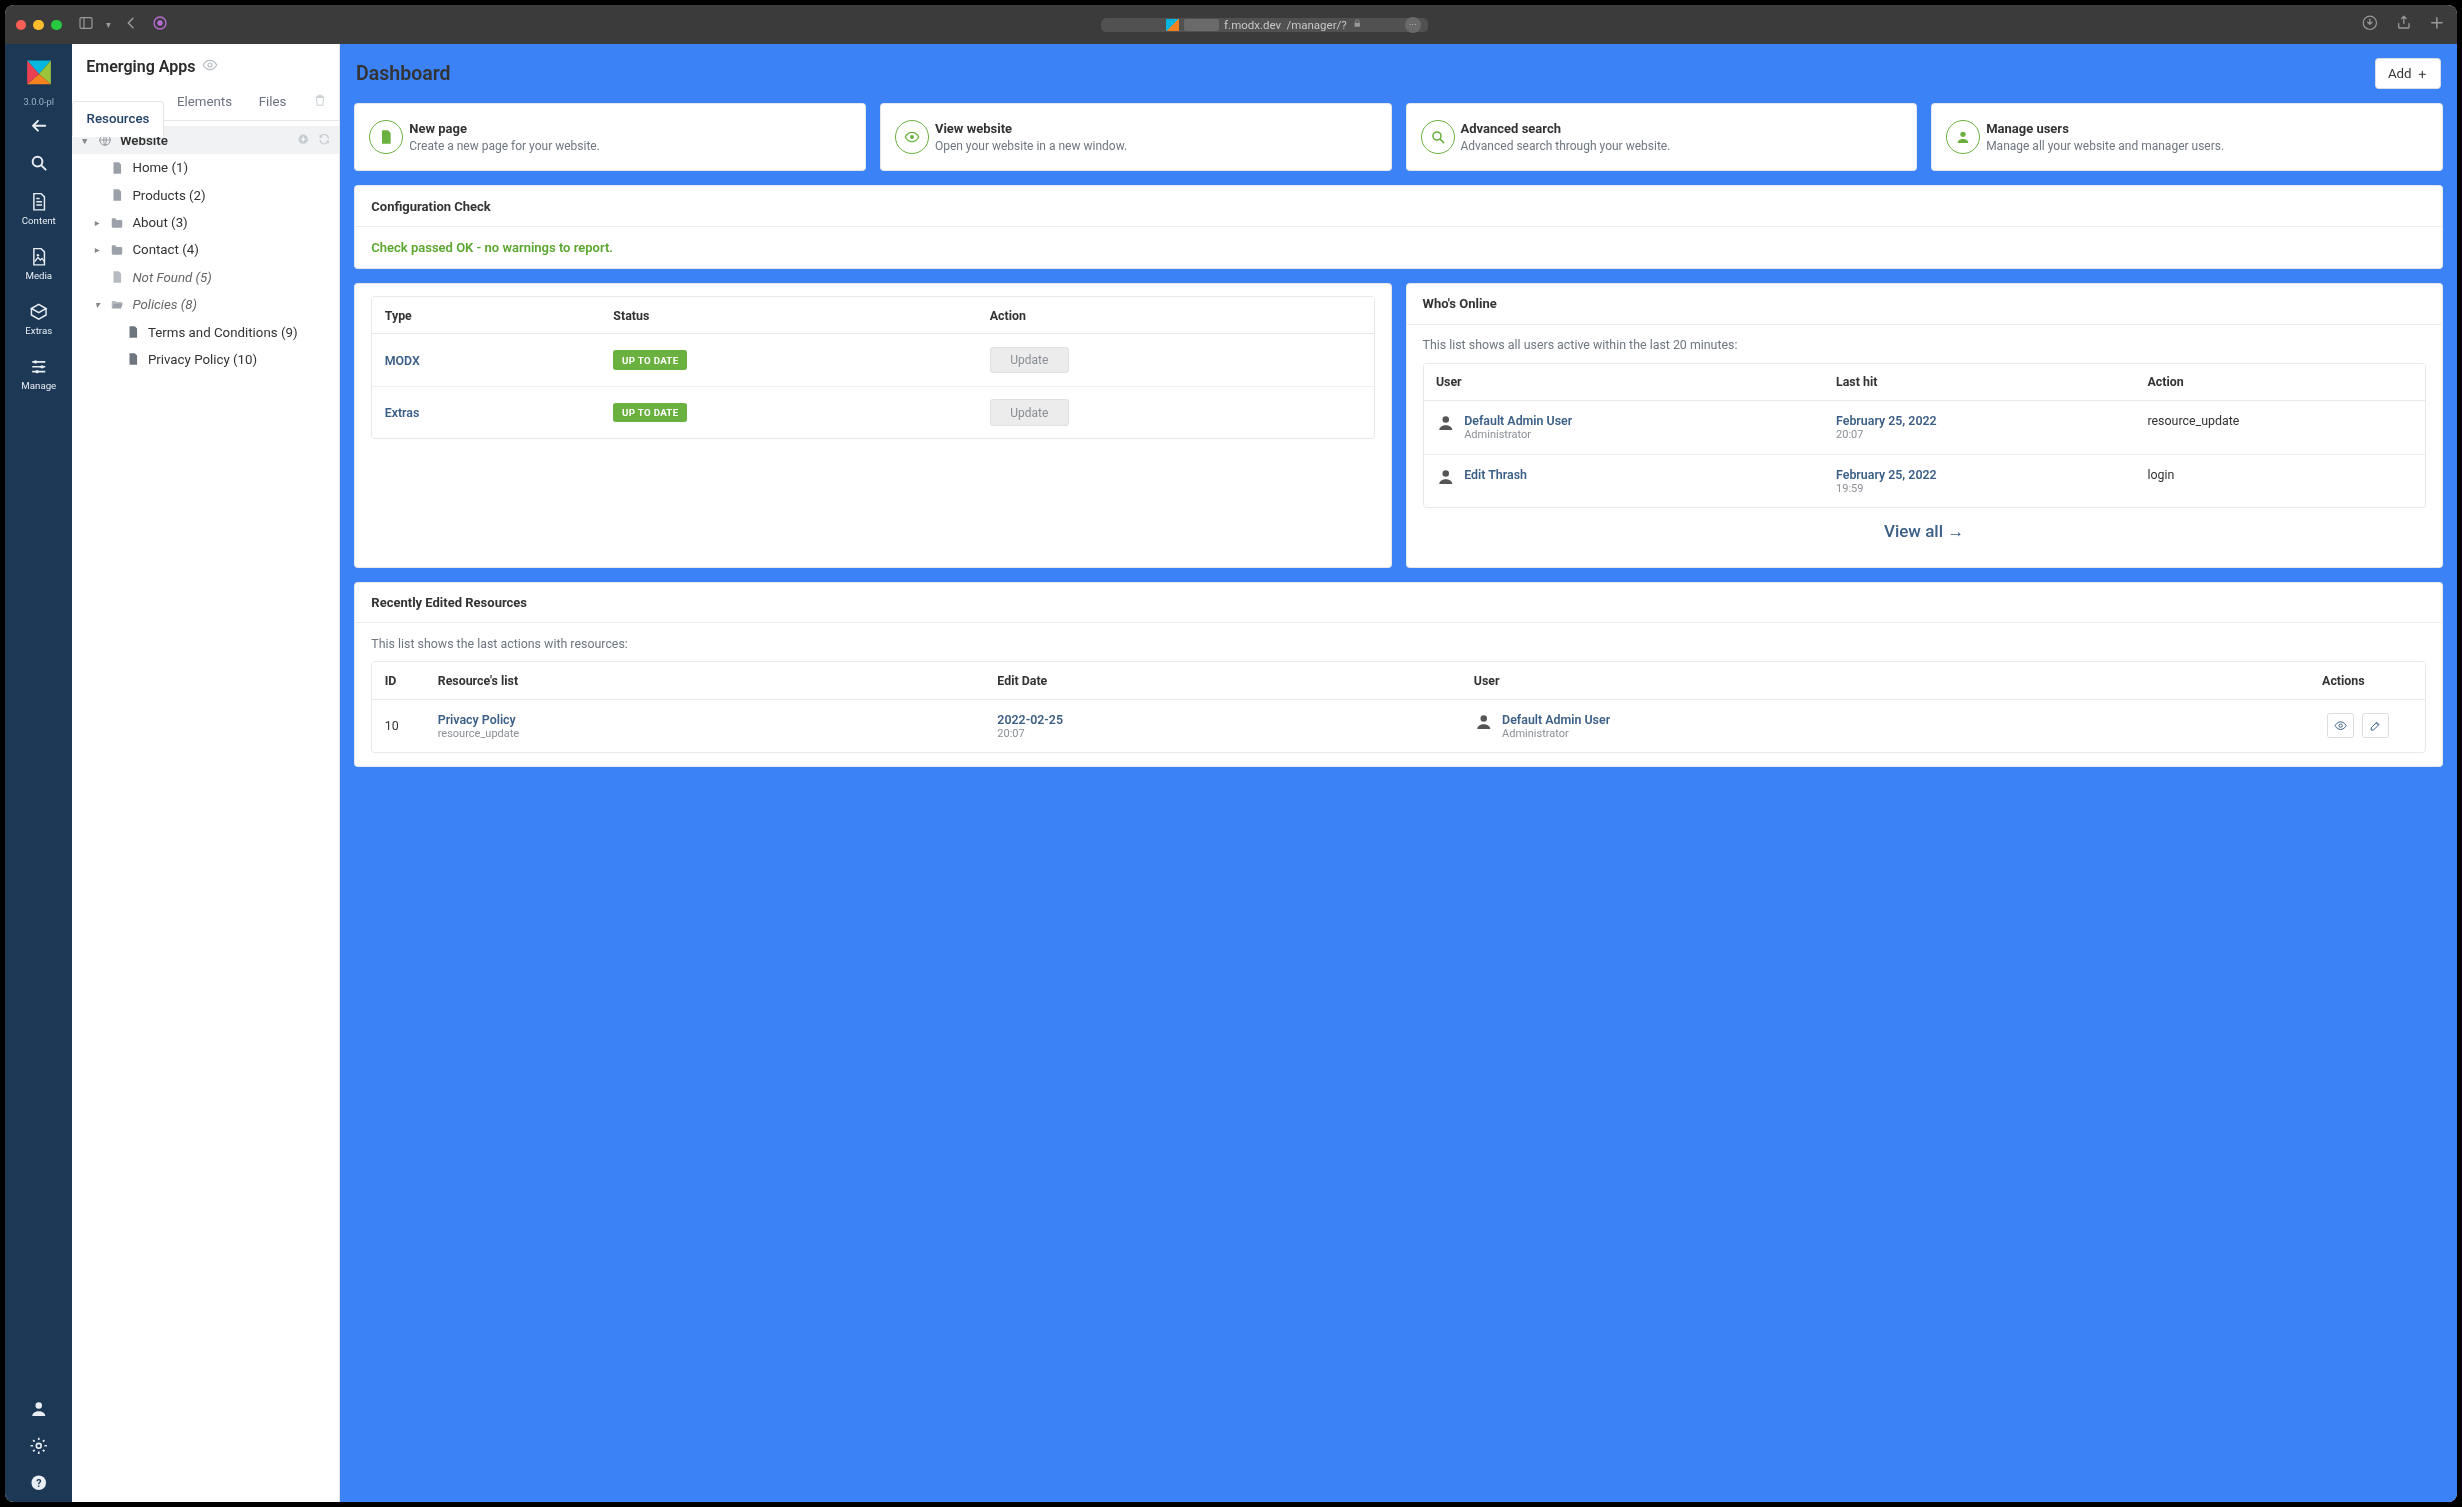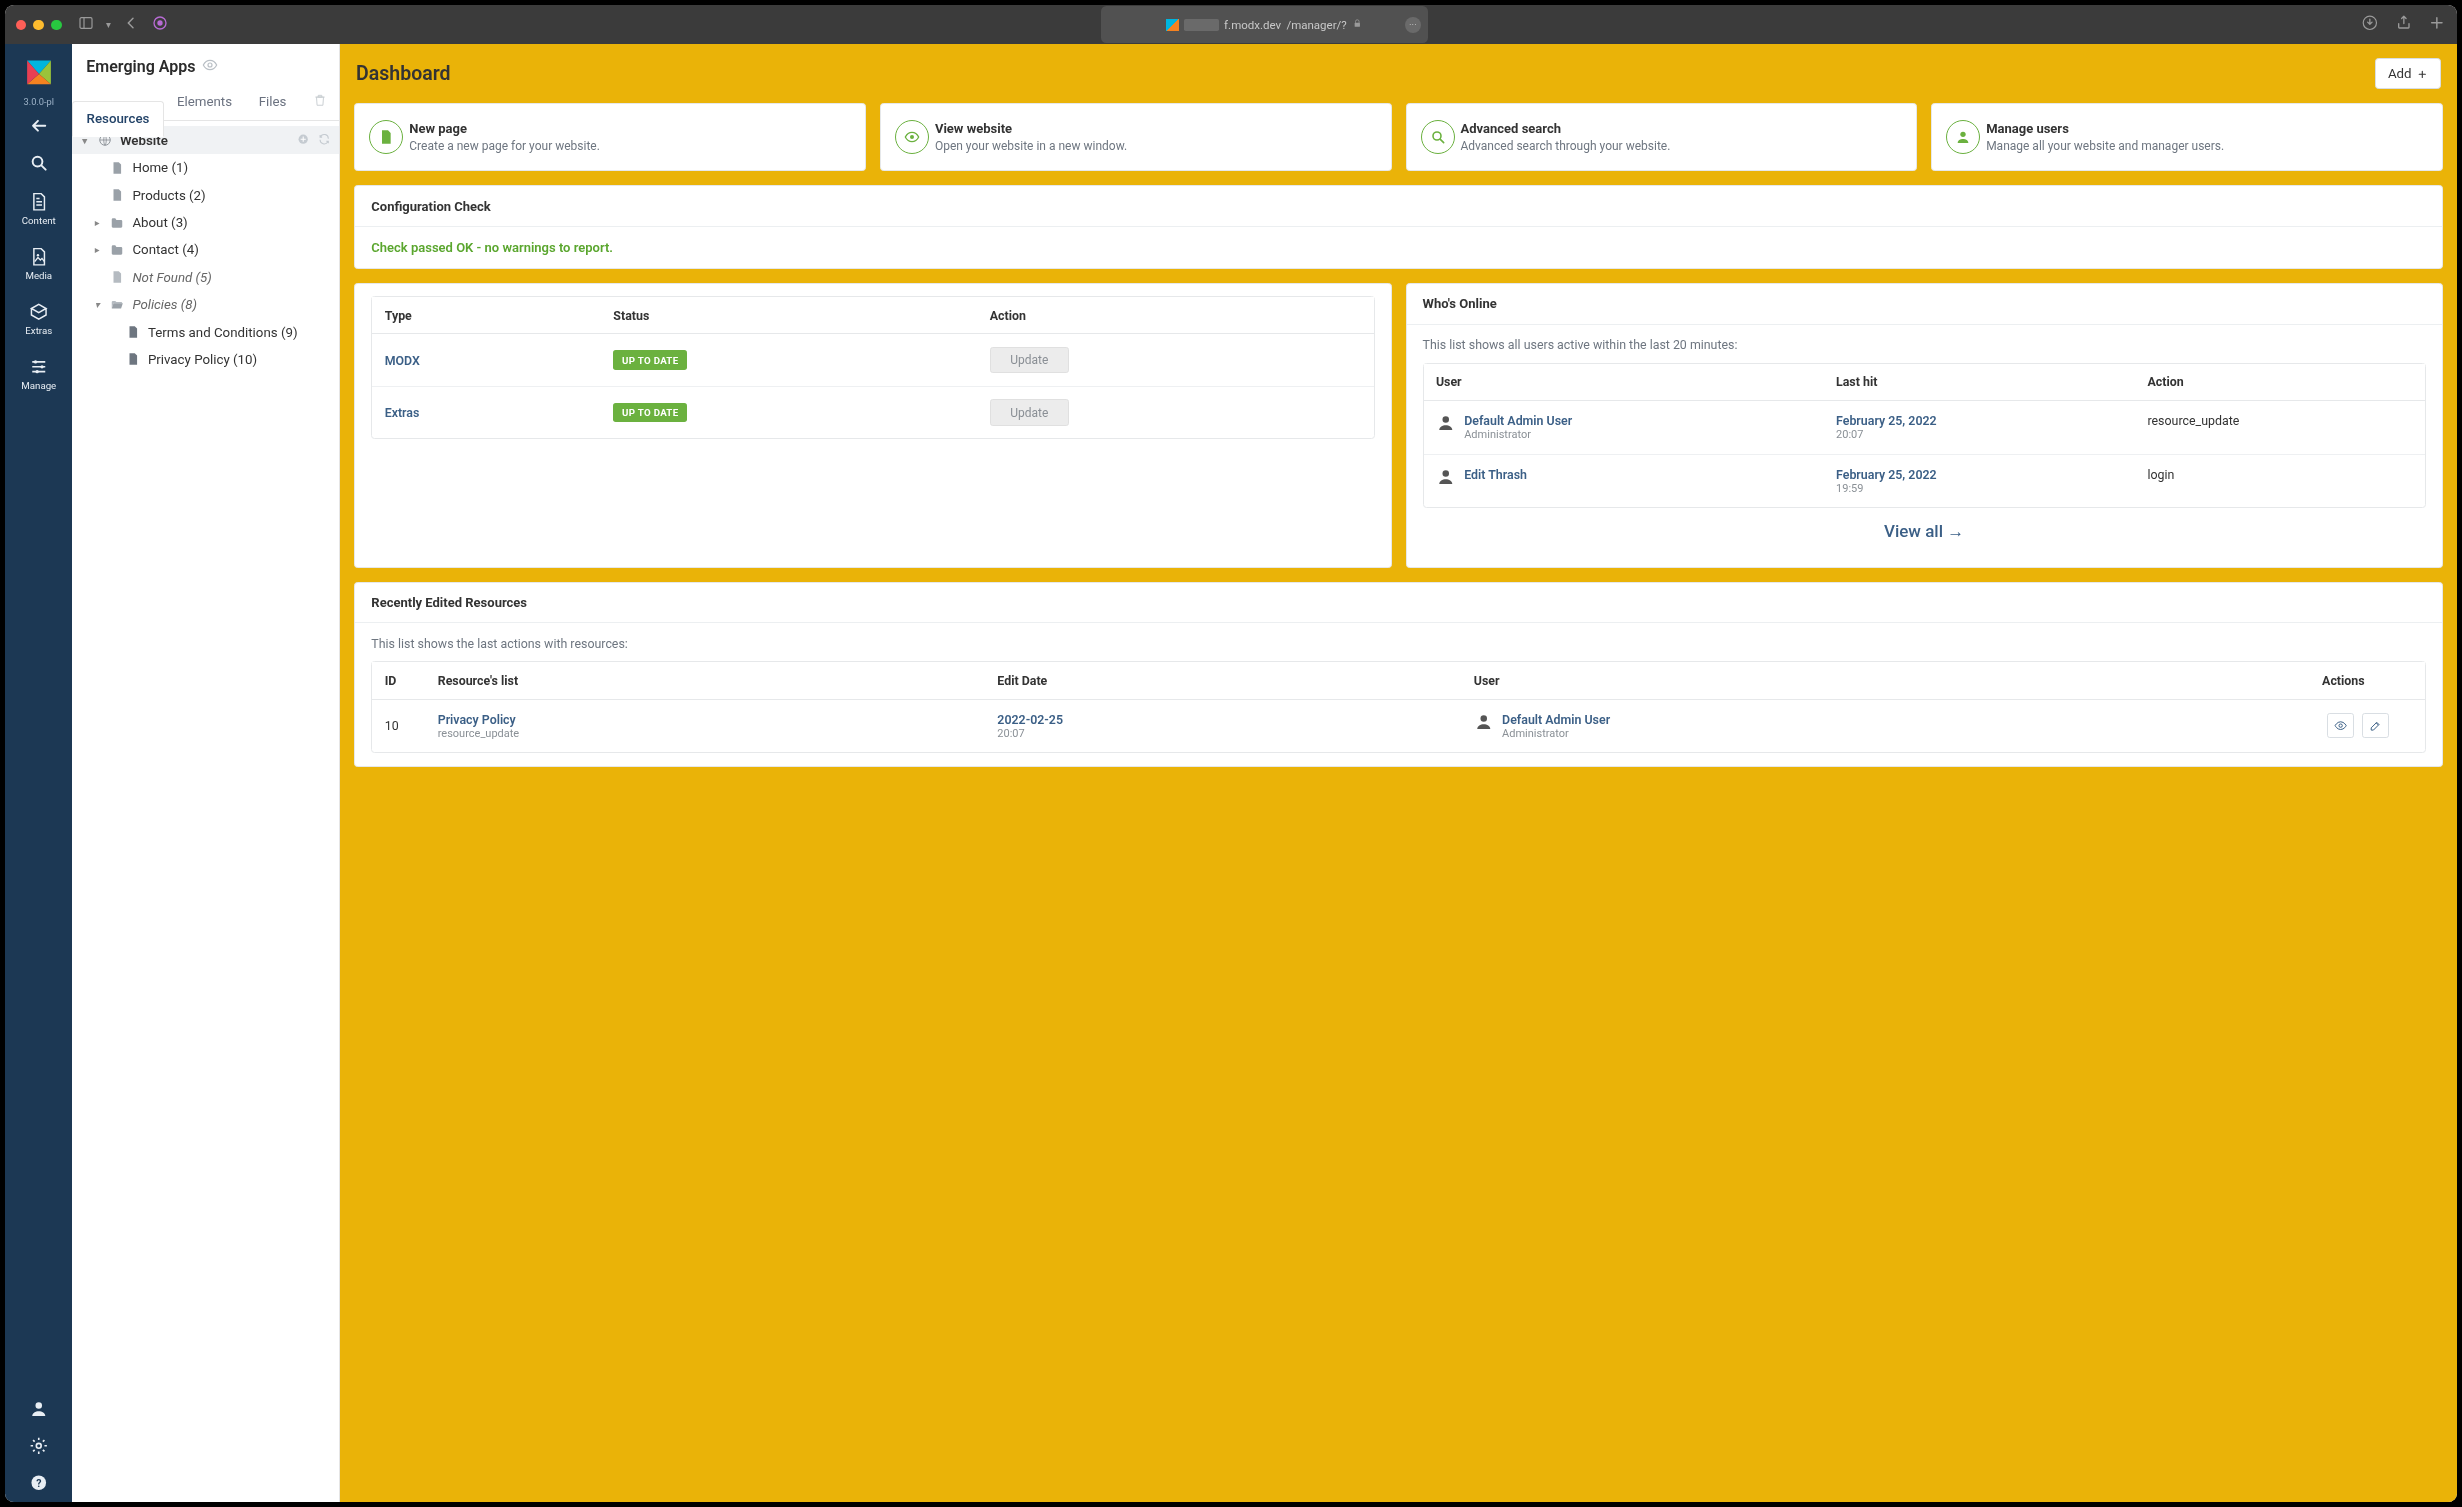--- a/index.html
+++ b/index.html
@@ -10,21 +10,21 @@
 
 .chrome { height: 39px; background: #3b3b3b; display: flex; align-items: center; padding: 0 10.6px; flex-shrink: 0; }
 .traffic { display: flex; gap: 7px; }
 .traffic span { width: 10.6px; height: 10.6px; border-radius: 50%; display: block; }
 .tl-red { background: #ff5f57; }
 .tl-yel { background: #febc2e; }
 .tl-grn { background: #28c840; }
 .chrome-icons { display: flex; align-items: center; gap: 12.4px; margin-left: 16px; color: #b0b0b0; }
 .chrome-icons svg { width: 16px; height: 16px; fill: #9a9a9a; }
 .addr { flex: 1; display: flex; justify-content: center; }
-.addr-inner { background: #515151; color: #c8c8c8; border-radius: 5.3px; height: 37px; min-width: 327px; display: flex; align-items: center; justify-content: center; font-size: 11.5px; gap: 5.3px; position: relative; padding: 0 8.8px;}
+.addr-inner { background: #515151; color: #c8c8c8; border-radius: 5.3px; height: 14px; min-width: 327px; display: flex; align-items: center; justify-content: center; font-size: 11.5px; gap: 5.3px; position: relative; padding: 0 8.8px;}
 .addr-inner .logo-sq { width:12.4px; height:12.4px; background: linear-gradient(135deg,#00b5de 50%, #f58220 50%); }
 .addr-inner .smudge { width:35px; height:12.4px; background:#6a6a6a; border-radius:1.8px;}
 .addr-inner .lock svg { width:10.6px; height:10.6px; fill:#9a9a9a;}
 .addr-inner .dots { position:absolute; right:7px; width:16px; height:16px; border-radius:50%; background:#6a6a6a; display:flex; align-items:center; justify-content:center; font-size:9.7px; color:#ccc;}
 .chrome-right { display:flex; gap:16px; color:#9a9a9a; }
 .chrome-right svg { width:17.7px; height:17.7px; fill:#9a9a9a; stroke:#9a9a9a;}
 
 
 .app { flex:1; display:flex; overflow:hidden; }
 
@@ -53,21 +53,21 @@
 .tree .node .tw { width:10.6px; display:flex; justify-content:center; color:#888; font-size:9.7px;}
 .tree .node .ic { width:16px; color:#8a9096; display:flex; justify-content:center;}
 .tree .node .ic svg { width:14px; height:14px; fill:#9aa1a8;}
 .tree .lbl { color:#333; }
 .tree .pad1 { padding-left: 19.5px; }
 .tree .pad2 { padding-left: 35px; }
 .tree .ital { font-style: italic; color:#666; }
 .tree .ital .lbl { color:#666; }
 
 
-.main { flex:1; background:#eab308; overflow:auto; padding:0 14px 10px; }
+.main { flex:1; background:#3b82f6; overflow:auto; padding:0 14px 10px; }
 .main .titlebar { display:flex; align-items:center; padding:14px 1.8px 14px; }
 .main h1 { font-size:19.5px; font-weight:600; color:#333; }
 .addbtn { margin-left:auto; background:#fff; border:0.9px solid #d9dee3; border-radius:3.5px; padding:7px 12.4px; font-size:13.3px; color:#333; cursor:pointer; display:flex; align-items:center; gap:5.3px;}
 .addbtn svg { width:10.6px; height:10.6px; fill:#333; }
 
 .cardrow { display:flex; gap:14px; margin-bottom:14px; }
 .qcard { flex:1; background:#fff; border:0.9px solid #e6e8ea; border-radius:3.5px; padding:16px 14px; display:flex; gap:6px; align-items:flex-end; cursor:pointer; }
 .qcard .cicon { width:34px; height:34px; border:1.8px solid #6bb13f; border-radius:50%; display:flex; align-items:center; justify-content:center; flex-shrink:0;}
 .qcard .cicon svg { width:16px; height:16px; fill:#6bb13f; }
 .qcard .ct { font-size:13px; font-weight:700; color:#333; margin-bottom:1.8px;}

